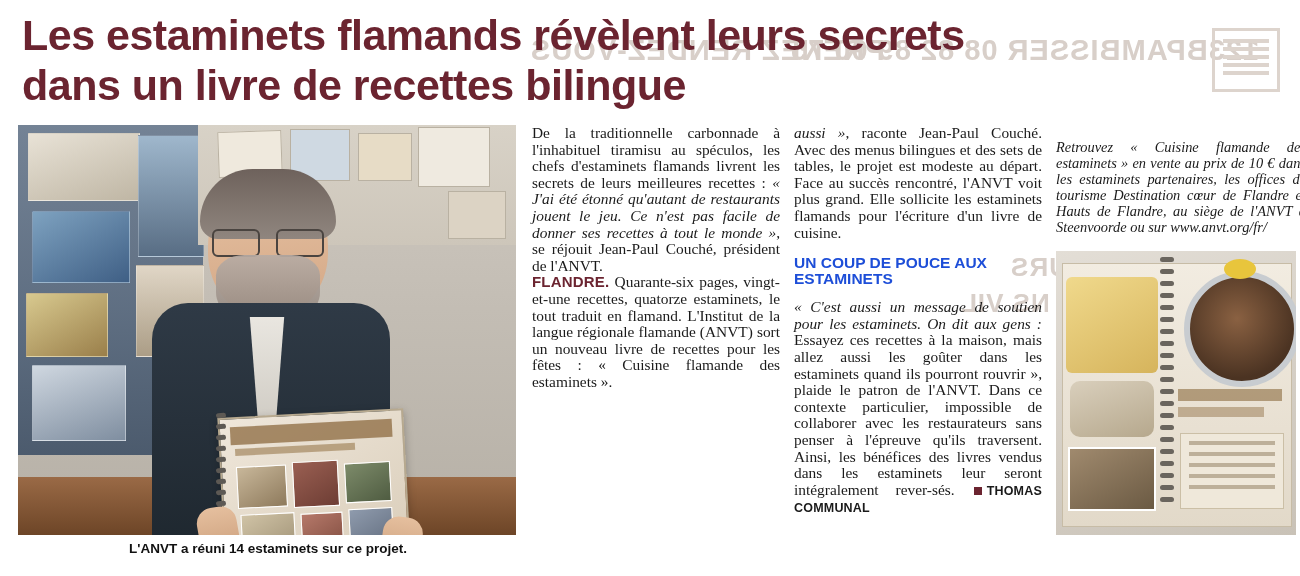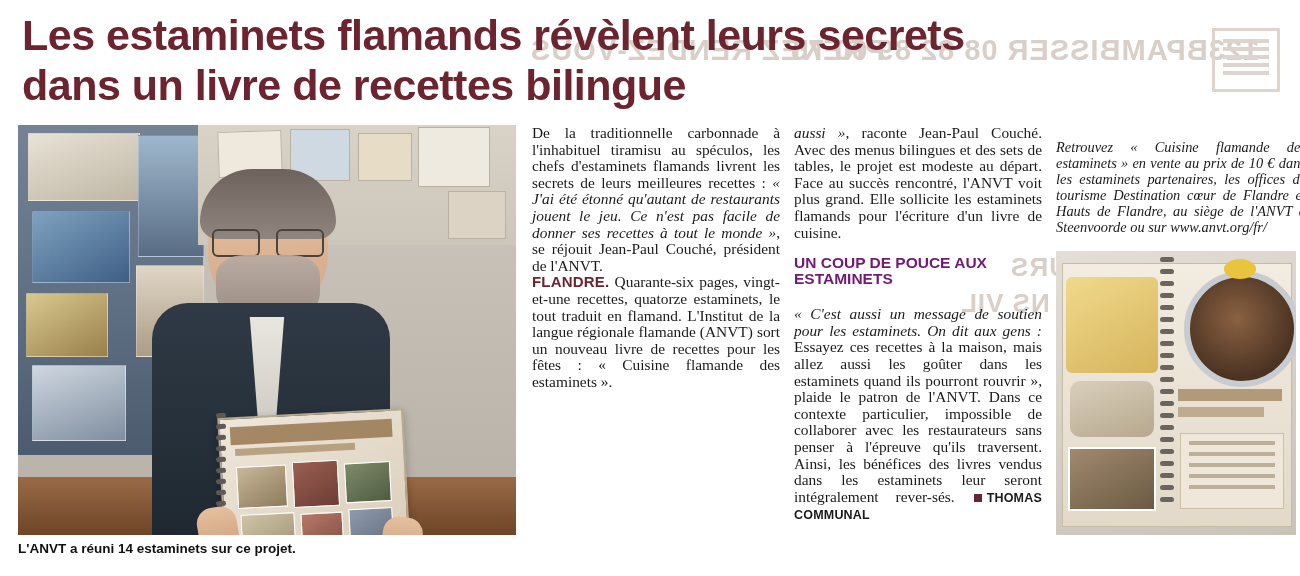--- a/index.html
+++ b/index.html
@@ -155,20 +155,21 @@
     background:linear-gradient(180deg,#e5bf9e,#cda17e);transform:rotate(-10deg);
   }
   .pm-hands2{
     position:absolute;left:236px;top:340px;width:40px;height:44px;border-radius:16px;
     background:linear-gradient(180deg,#e5bf9e,#cda17e);transform:rotate(8deg);
   }
   .photo-caption{
     font-family:"Liberation Sans", sans-serif;
     font-weight:bold;font-size:13.5px;color:#111;
     margin-top:6px;
+    text-align:center;
   }
 
   
   .col-text p, .col-text2 p{
     margin:0;
     font-size:15.4px;
     line-height:16.6px;
     text-align:justify;
     text-justify:inter-word;
     hyphens:auto;
@@ -176,22 +177,22 @@
   .lead{
     font-family:"Liberation Sans", sans-serif;
     font-weight:bold;
     color:#6b2430;
     font-size:15px;
     letter-spacing:.2px;
   }
   .ital{font-style:italic;}
   .subhead{
     font-family:"Liberation Sans", sans-serif;
-    font-weight:bold;color:#701a75;font-size:15.5px;line-height:16px;
-    margin:14px 0 19px 0;
+    font-weight:bold;color:#1d4ed8;font-size:15.5px;line-height:16px;
+    margin:14px 0 12px 0;
   }
   .byline{
     font-family:"Liberation Sans", sans-serif;
     font-weight:bold;font-size:12.5px;letter-spacing:.2px;
   }
   .sq{
     display:inline-block;width:8px;height:8px;background:#6b2430;margin:0 5px 0 2px;
   }
 
   

